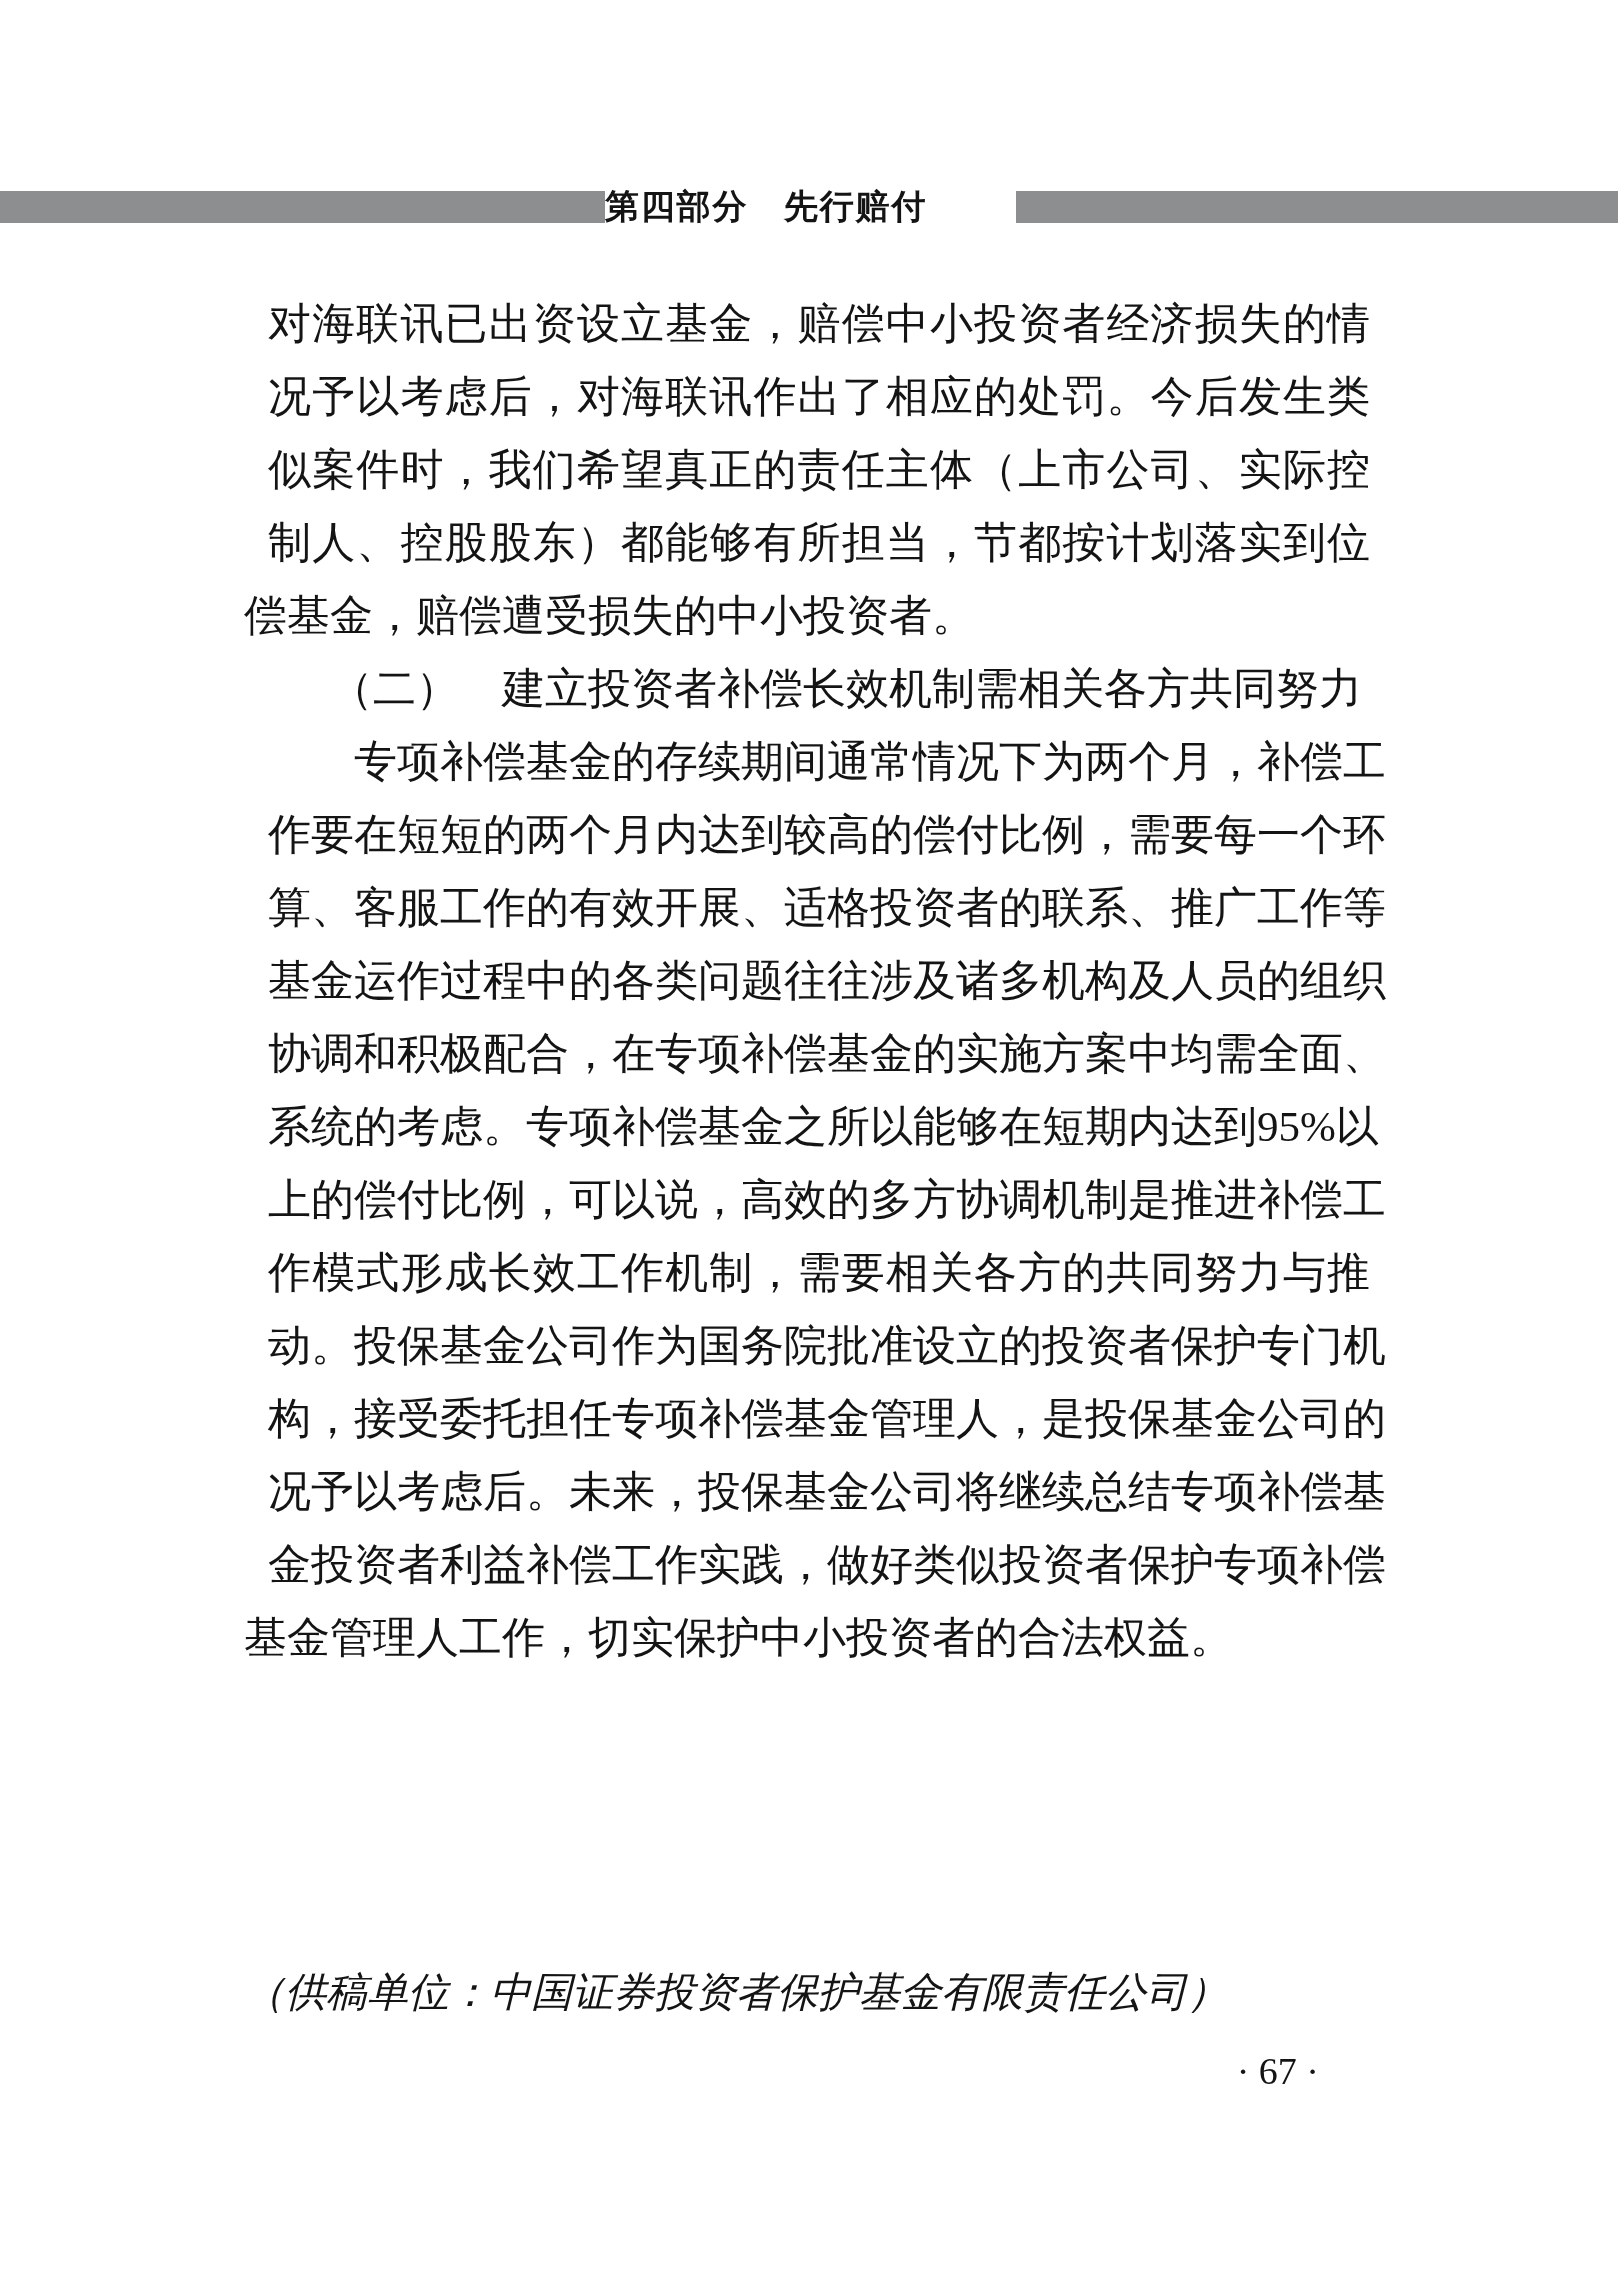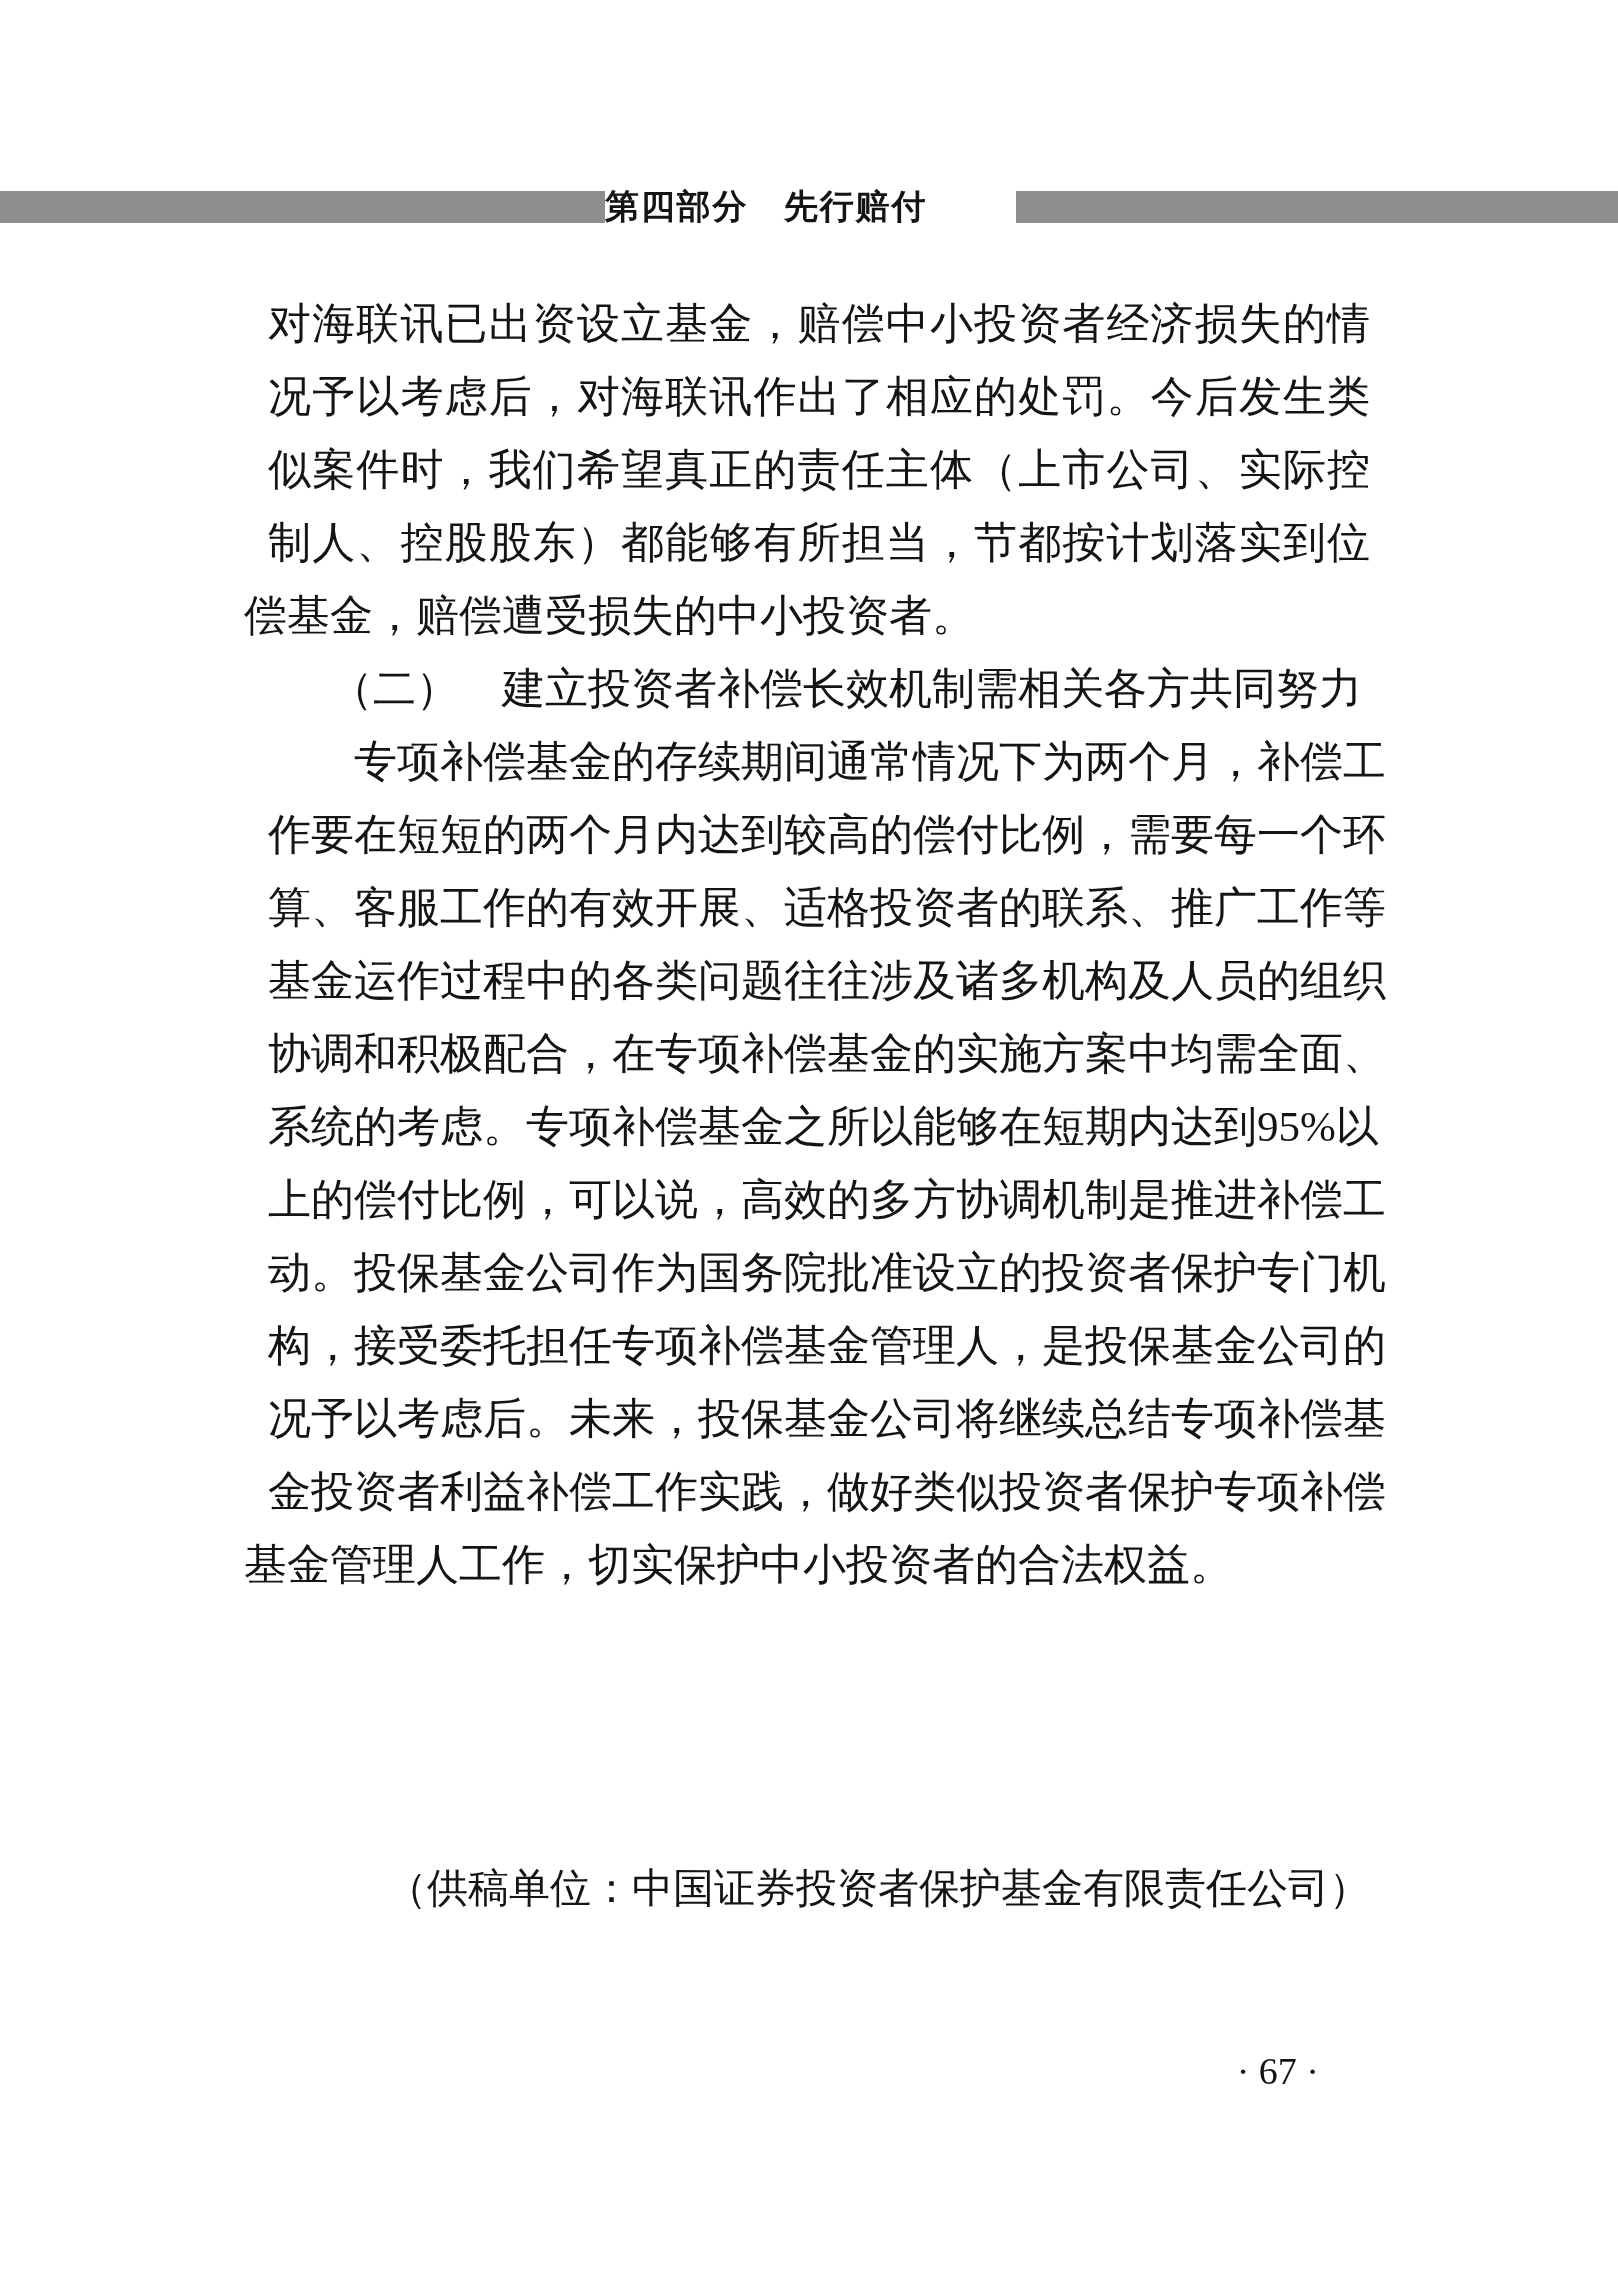--- a/index.html
+++ b/index.html
@@ -56,23 +56,23 @@
     text-align: justify;
     text-align-last: justify;
     text-justify: inter-character;
     margin-left: 24px;
   }
   .line.indent { padding-left: 86px; }
   
   .attribution {
     position: absolute;
     left: 244px;
-    top: 1856px;
+    top: 1960px;
     width: 1126px;
-    text-align: right;
+    font-style: italic;
     font-size: 41px;
     line-height: 64px;
     white-space: nowrap;
   }
   .page-number {
     position: absolute;
     top: 2044px;
     right: 299px;
     font-size: 38px;
     line-height: 54px;
@@ -95,20 +95,21 @@
     <div class="line fill">制人、控股股东）都能够有所担当，节都按计划落实到位</div>
     <div class="line">偿基金，赔偿遭受损失的中小投资者。</div>
     <div class="line indent">（二）　建立投资者补偿长效机制需相关各方共同努力</div>
     <div class="line indent fill">专项补偿基金的存续期间通常情况下为两个月，补偿工</div>
     <div class="line fill">作要在短短的两个月内达到较高的偿付比例，需要每一个环</div>
     <div class="line fill">算、客服工作的有效开展、适格投资者的联系、推广工作等</div>
     <div class="line fill">基金运作过程中的各类问题往往涉及诸多机构及人员的组织</div>
     <div class="line fill">协调和积极配合，在专项补偿基金的实施方案中均需全面、</div>
     <div class="line fill">系统的考虑。专项补偿基金之所以能够在短期内达到95%以</div>
     <div class="line fill">上的偿付比例，可以说，高效的多方协调机制是推进补偿工</div>
+    <div class="line fill">作模式形成长效工作机制，需要相关各方的共同努力与推</div>
     <div class="line fill">动。投保基金公司作为国务院批准设立的投资者保护专门机</div>
     <div class="line fill">构，接受委托担任专项补偿基金管理人，是投保基金公司的</div>
     <div class="line fill">况予以考虑后。未来，投保基金公司将继续总结专项补偿基</div>
     <div class="line fill">金投资者利益补偿工作实践，做好类似投资者保护专项补偿</div>
     <div class="line">基金管理人工作，切实保护中小投资者的合法权益。</div>
   </div>
 
   <div class="attribution">（供稿单位：中国证券投资者保护基金有限责任公司）</div>
 
   <div class="page-number">· 67 ·</div>

